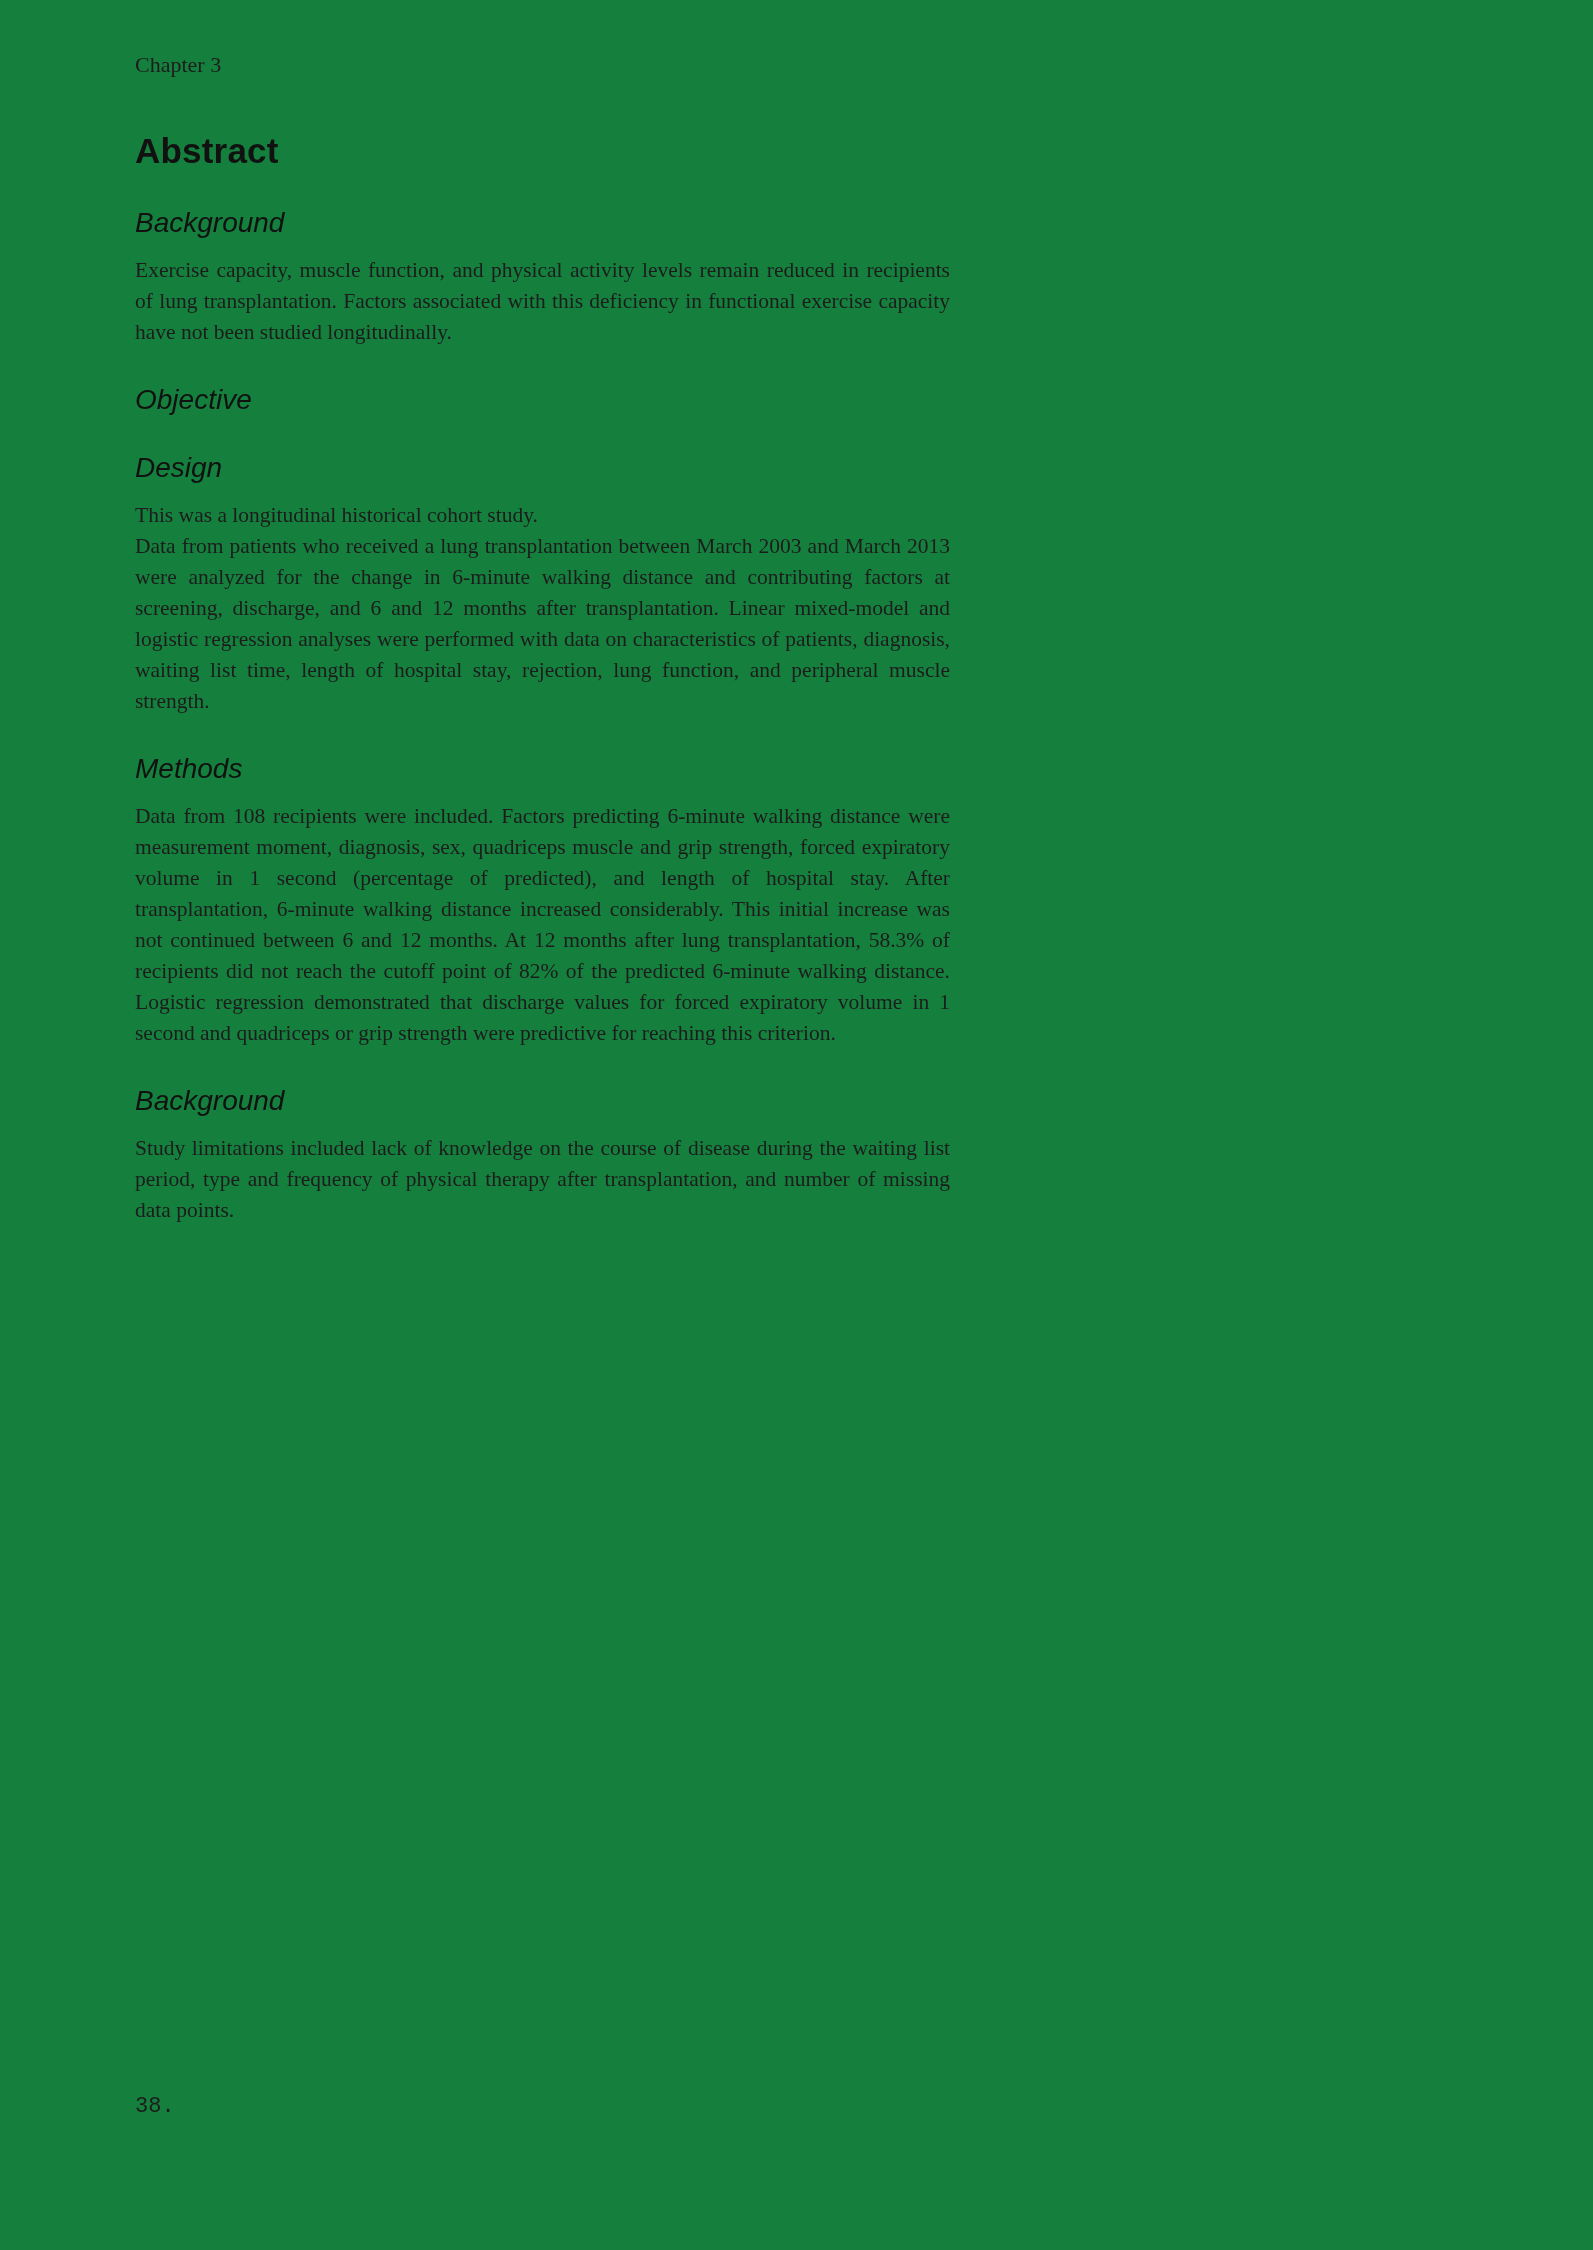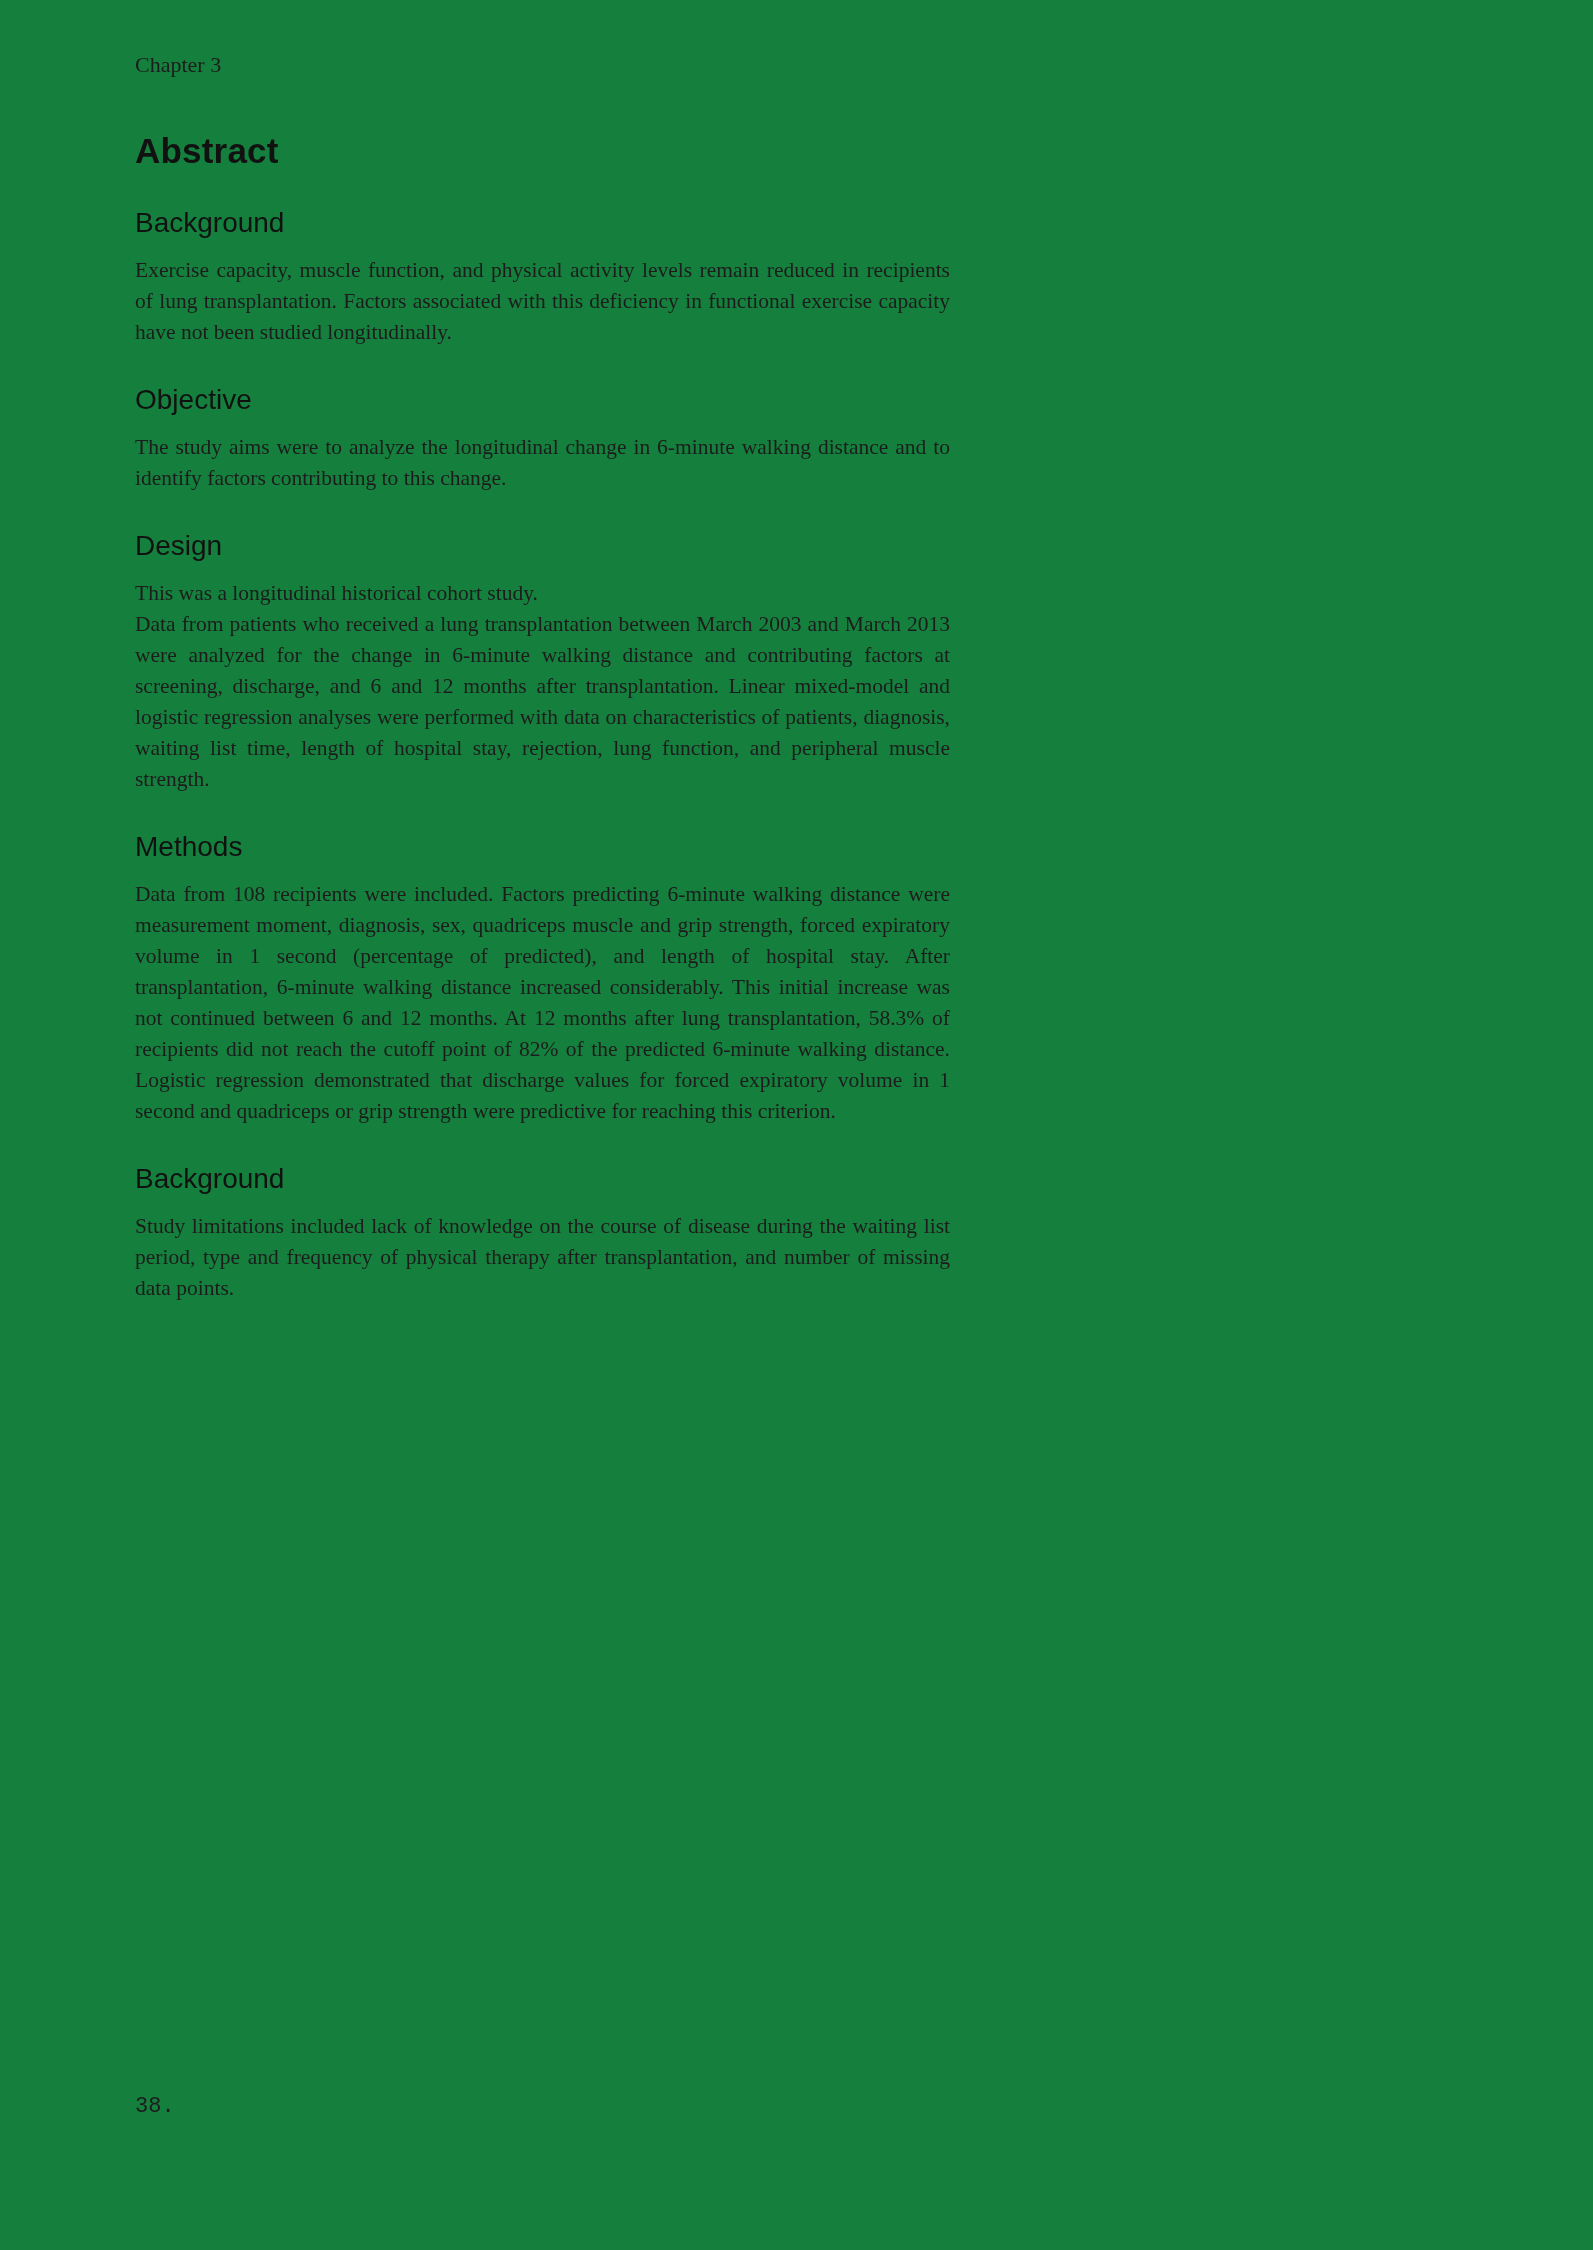--- a/index.html
+++ b/index.html
@@ -33,20 +33,21 @@
     font-family: "Liberation Sans", sans-serif;
     font-weight: 700;
     font-size: 35px;
     line-height: 1.1;
     margin: 0 0 32px 0;
     color: #111111;
     letter-spacing: 0.2px;
   }
   .section-heading {
     font-family: "Liberation Sans", sans-serif;
+    font-style: italic;
     font-weight: 400;
     font-size: 28px;
     line-height: 1.15;
     margin: 36px 0 16px 0;
     color: #111111;
   }
   .section-body {
     font-family: "Liberation Serif", serif;
     font-size: 21.5px;
     line-height: 1.44;
@@ -73,21 +74,20 @@
 
     <h1 class="page-title">Abstract</h1>
 
     <section>
       <h2 class="section-heading">Background</h2>
       <p class="section-body">Exercise capacity, muscle function, and physical activity levels remain reduced in recipients of lung transplantation. Factors associated with this deficiency in functional exercise capacity have not been studied longitudinally.</p>
     </section>
 
     <section>
       <h2 class="section-heading">Objective</h2>
-      <p class="section-body">The study aims were to analyze the longitudinal change in 6-minute walking distance and to identify factors contributing to this change.</p>
     </section>
 
     <section>
       <h2 class="section-heading">Design</h2>
       <p class="section-body">This was a longitudinal historical cohort study.</p>
     </section>
 
     <section>
       <p class="section-body">Data from patients who received a lung transplantation between March 2003 and March 2013 were analyzed for the change in 6-minute walking distance and contributing factors at screening, discharge, and 6 and 12 months after transplantation. Linear mixed-model and logistic regression analyses were performed with data on characteristics of patients, diagnosis, waiting list time, length of hospital stay, rejection, lung function, and peripheral muscle strength.</p>
     </section>

